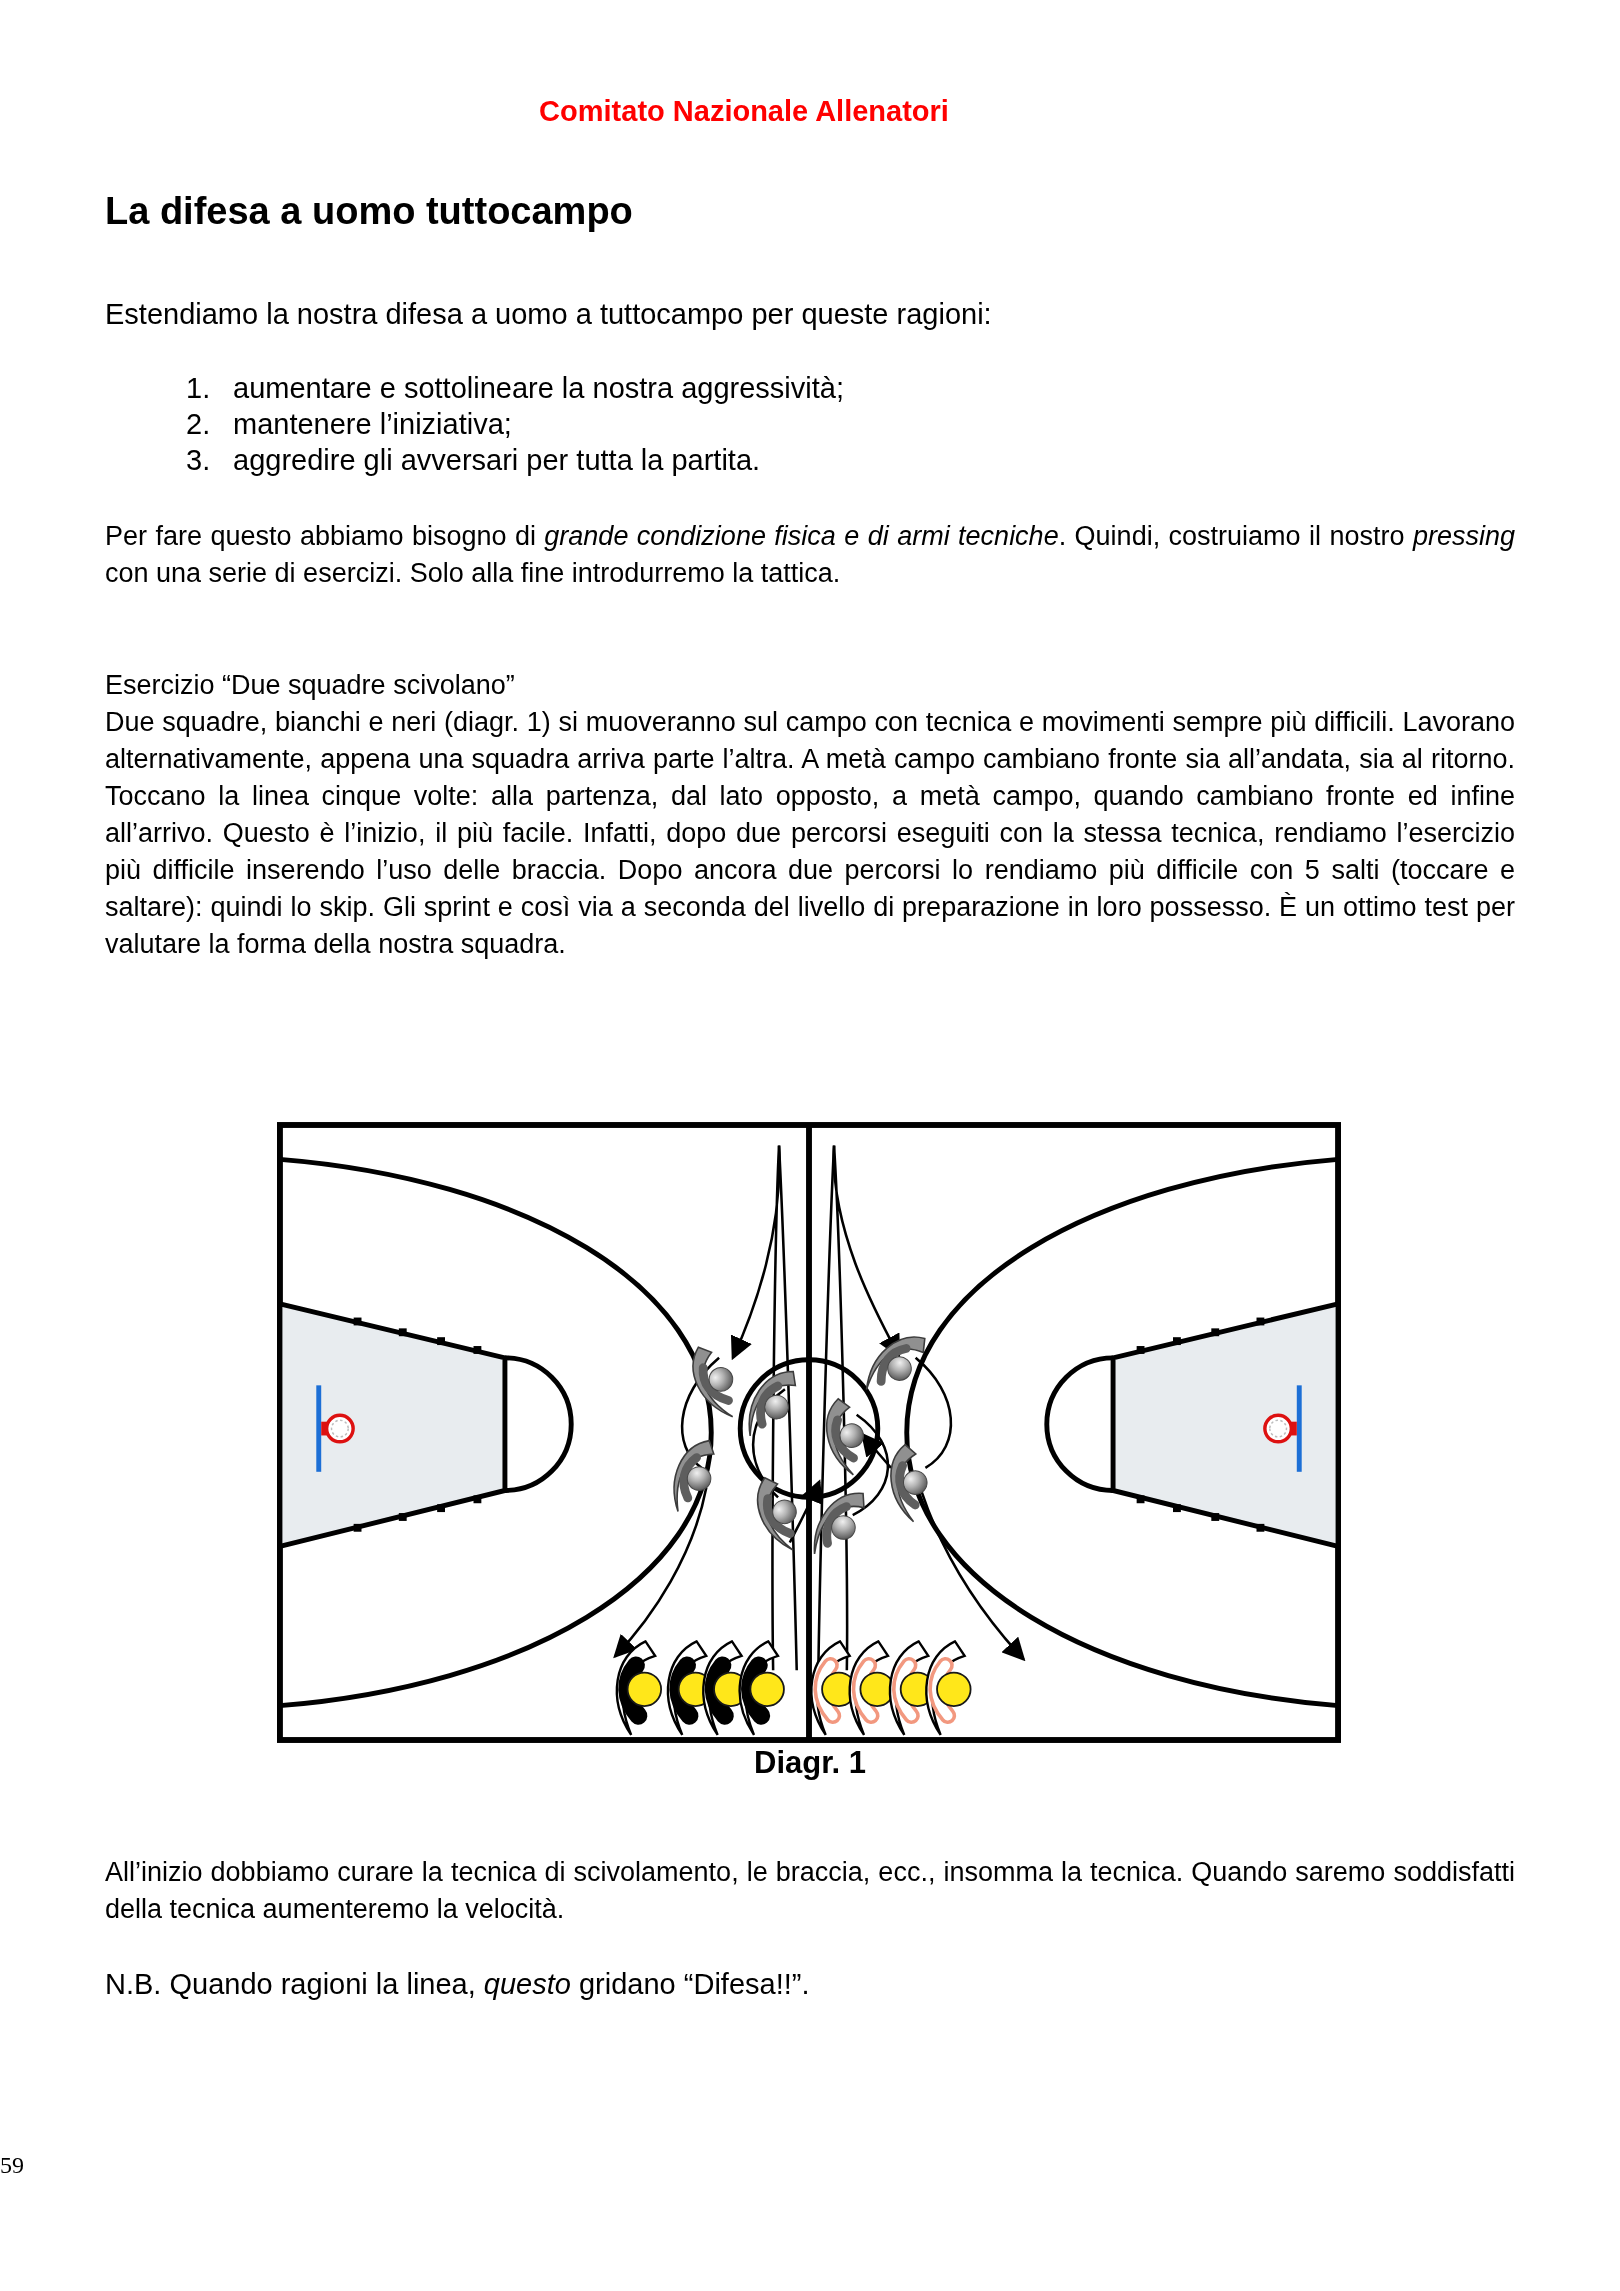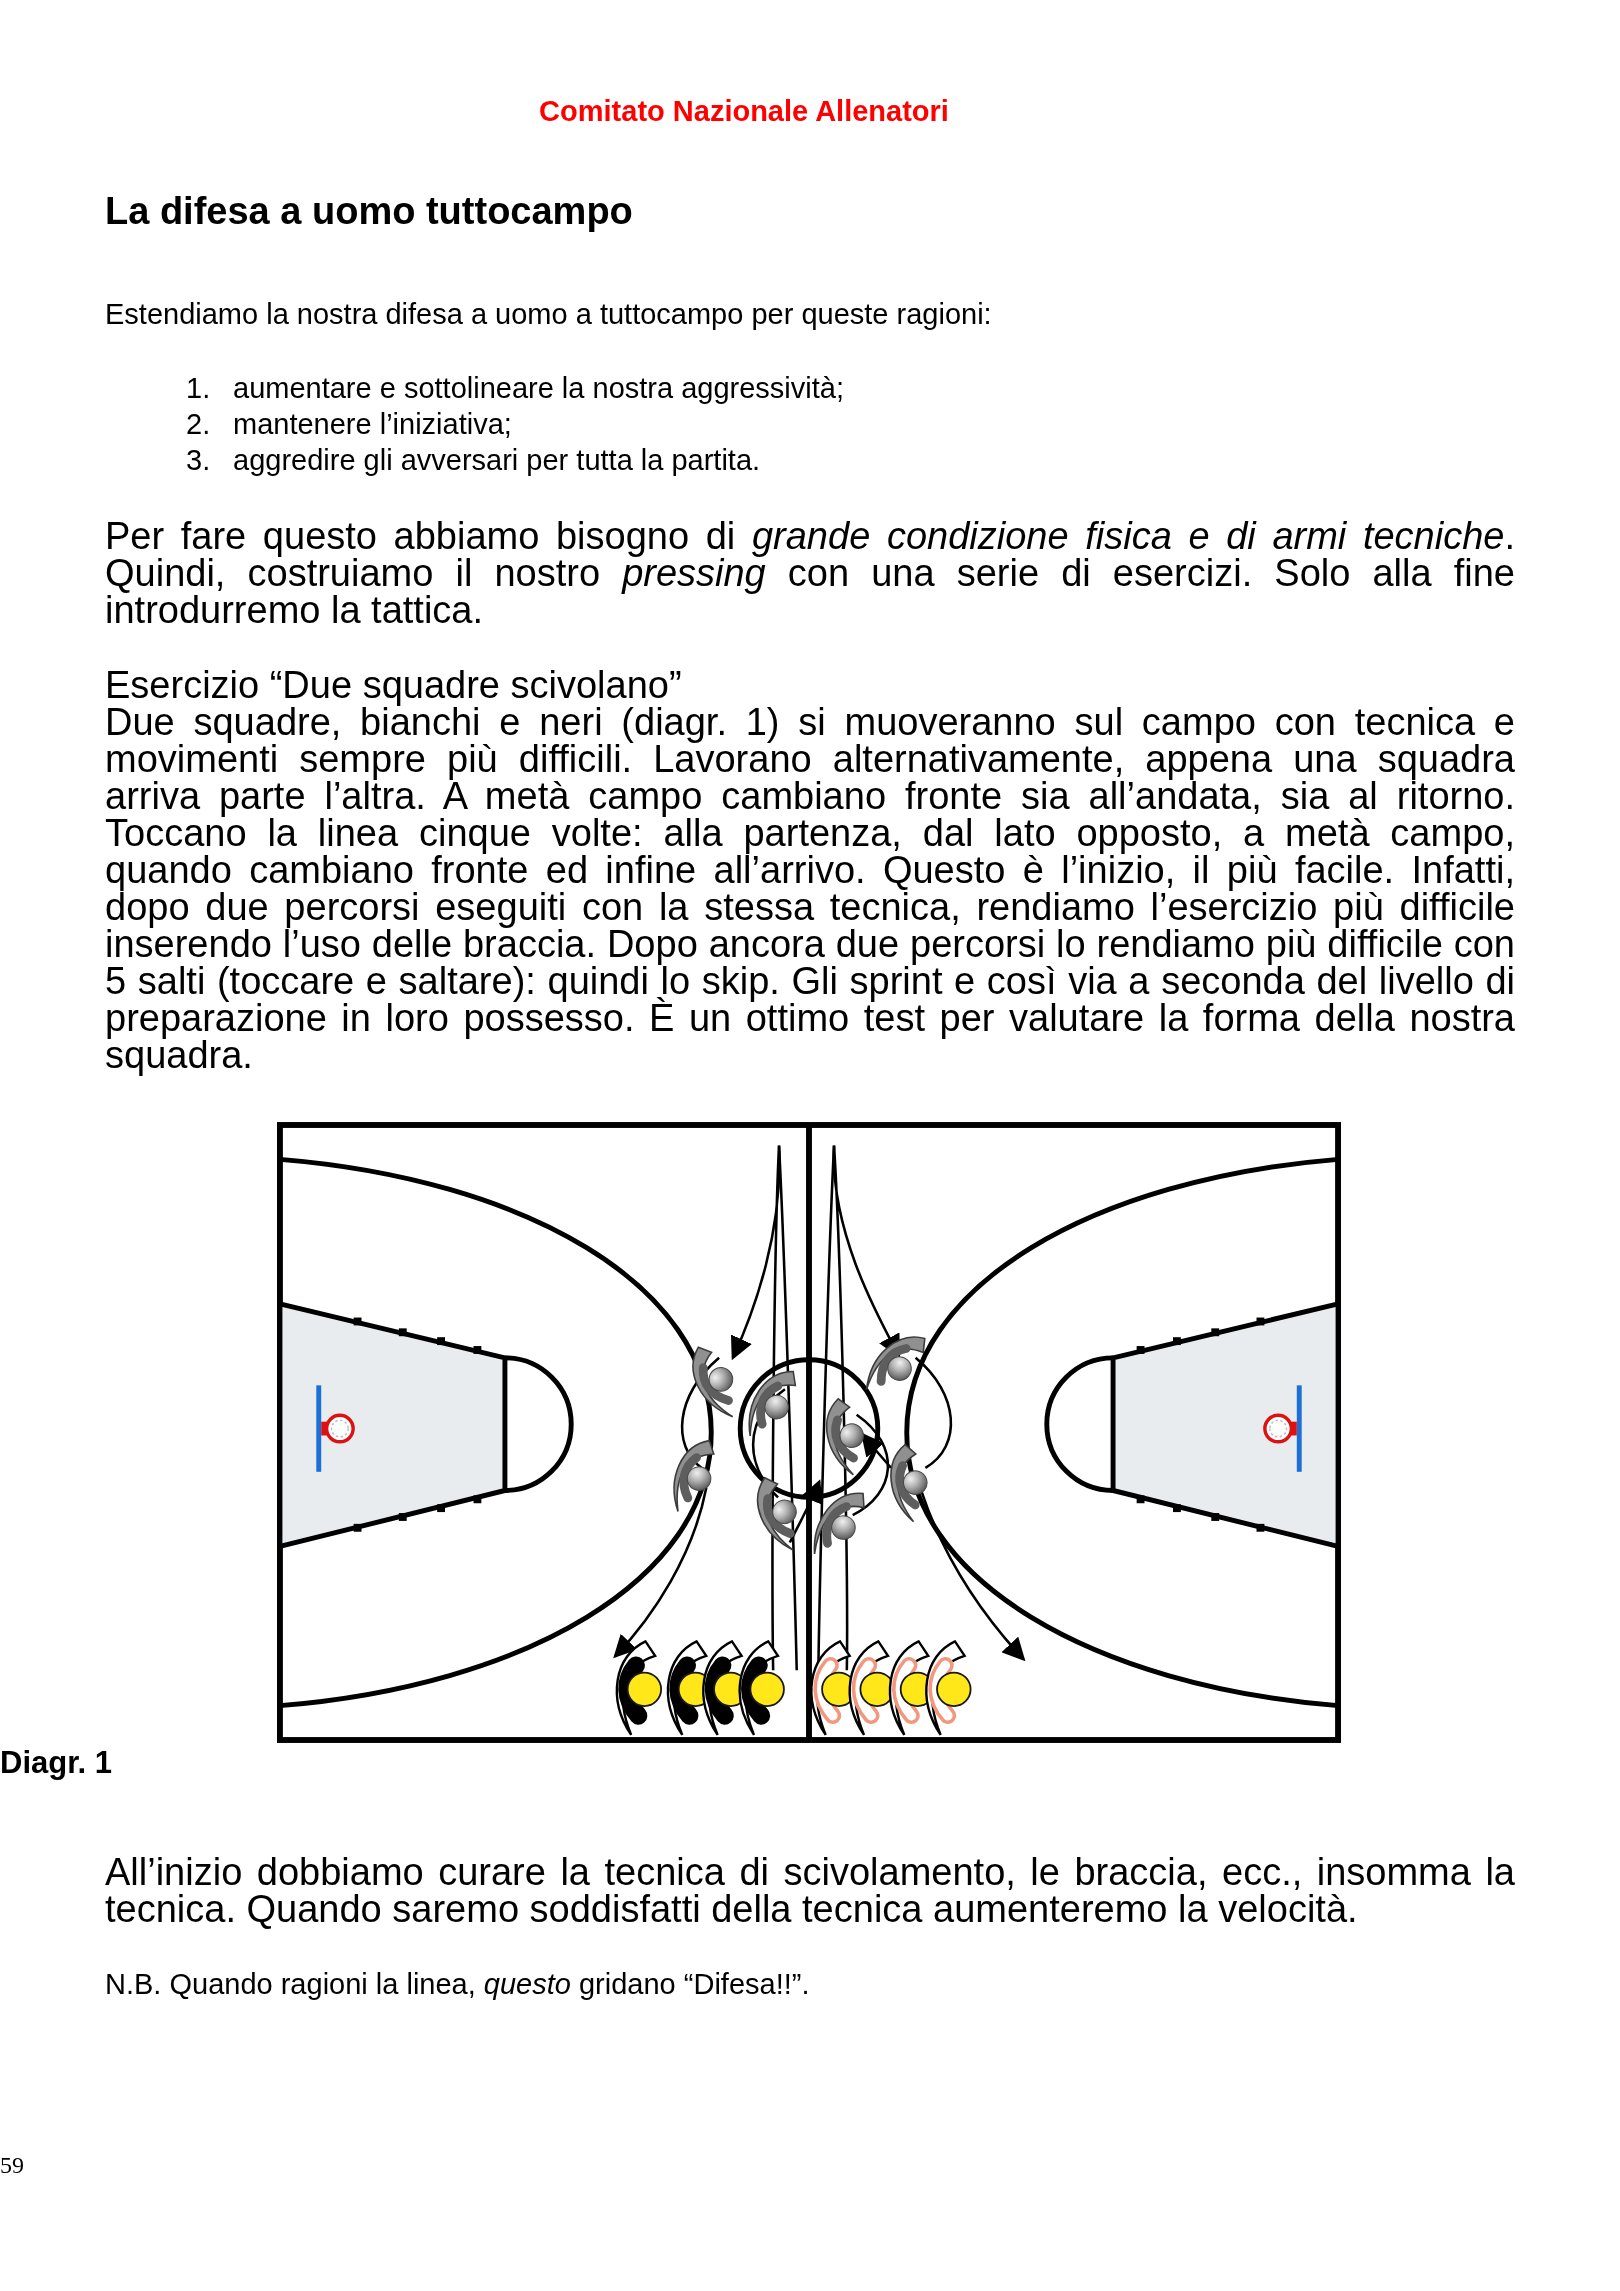--- a/index.html
+++ b/index.html
@@ -5,27 +5,27 @@
   html,body{margin:0;padding:0;background:#888;}
   .page{position:relative;width:1620px;height:2292px;background:#ffffff;margin:0 auto;
         font-family:"Liberation Sans",sans-serif;color:#000;overflow:hidden;}
   .hdr{position:absolute;top:92px;left:0;width:1488px;text-align:center;
        font-weight:bold;font-size:29px;line-height:39px;color:#ff0000;}
   .title{position:absolute;top:190px;left:105px;font-size:38px;font-weight:bold;text-align:center;}
   .intro{position:absolute;top:296px;left:105px;width:1410px;font-size:29px;line-height:37px;}
   .list{position:absolute;top:370px;left:186px;font-size:29px;line-height:36px;}
   .list .row{display:flex;}
   .list .num{width:47px;flex:0 0 47px;}
-  .para{position:absolute;left:105px;width:1410px;font-size:38px;line-height:37px;
+  .para{position:absolute;left:105px;width:1410px;font-size:27px;line-height:37px;
         text-align:justify;text-justify:inter-word;}
   .p-press{top:518px;}
   .ex-block{top:667px;}
   .ex-head{text-align:left;}
   .diagram{position:absolute;top:1122px;left:277px;width:1064px;height:621px;}
-  .caption{position:absolute;top:1745px;left:0;width:1620px;
+  .caption{position:absolute;top:1745px;left:0;width:1620px;text-align:center;
            font-size:31px;font-weight:bold;}
   .p-after{top:1854px;}
   .nb{position:absolute;top:1966px;left:105px;width:1410px;font-size:29px;line-height:37px;}
   .pageno{position:absolute;top:2152px;left:0;width:1383px;text-align:left;
           font-family:"Liberation Serif",serif;font-size:24px;}
   i{font-style:italic;}
 </style>
 </head>
 <body>
 

